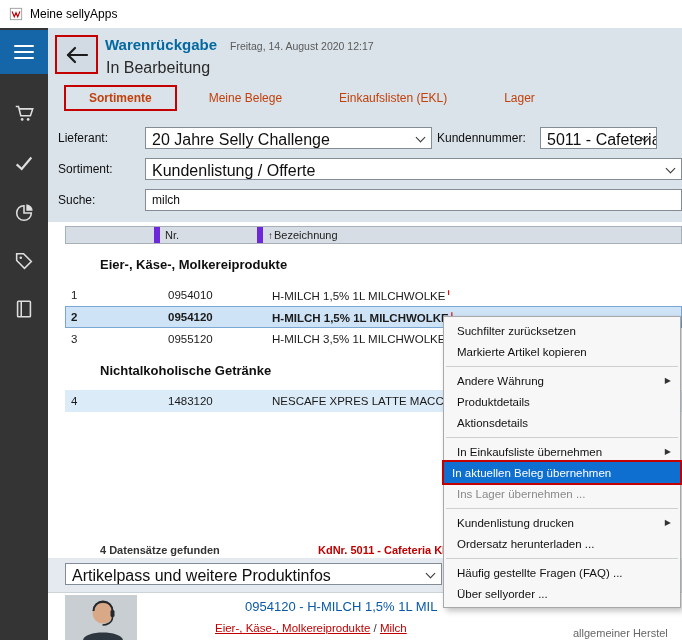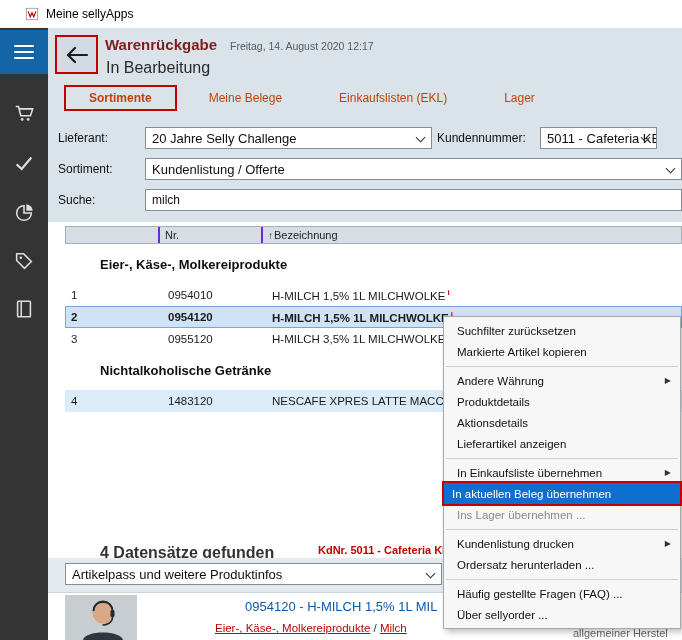--- a/index.html
+++ b/index.html
@@ -4,68 +4,68 @@
 <style>
   * { box-sizing: border-box; }
   html,body { margin:0; padding:0; }
   body {
     width:682px; height:640px; position:relative; overflow:hidden;
     background:#ffffff; font-family:"Liberation Sans", sans-serif; color:#111;
   }
 
   
   .titlebar { position:absolute; left:0; top:0; width:682px; height:28px; background:#ffffff;
-    display:flex; align-items:center; gap:7px; padding-left:25px; }
+    display:flex; align-items:center; gap:7px; padding-left:9px; }
   .app-title { font-size:12px; color:#000; }
 
   
   .sidebar { position:absolute; left:0; top:28px; width:48px; height:612px; background:#343434; }
   .menu-tile { position:absolute; left:0; top:2px; width:48px; height:44px; background:#1566a9;
     display:flex; align-items:center; justify-content:center; cursor:pointer; }
   .hamburger i { display:block; width:20px; height:2px; background:#fff; margin:4px 0; border-radius:1px; }
   .side-btn { position:absolute; left:0; width:48px; height:38px; display:flex; align-items:center; justify-content:center; cursor:pointer; }
 
   
   .topbar { position:absolute; left:48px; top:28px; width:634px; height:194px; background:#dae3ea; }
   .back-btn { position:absolute; left:7px; top:7px; width:43px; height:39px; background:#d2dbe3;
     border:2px solid #c40000; display:flex; align-items:center; justify-content:center; padding:0; cursor:pointer; }
   .hdr-line { position:absolute; left:57px; top:8px; display:flex; align-items:baseline; gap:13px; white-space:nowrap; }
-  .doc-title { font-size:15px; font-weight:bold; color:#7f1d1d; }
+  .doc-title { font-size:15px; font-weight:bold; color:#0369a1; }
   .doc-date { font-size:10.5px; color:#5a5a5a; }
   .doc-status { position:absolute; left:58px; top:31px; font-size:16px; color:#2a2a2a; }
 
   .tab-strip { position:absolute; left:16px; top:55px; height:30px; display:flex; align-items:center; gap:7px; }
   .tab { font-size:12px; color:#c2410c; padding:4px 23px; border:2px solid transparent; cursor:pointer; white-space:nowrap; }
   .tab-active { font-weight:bold; }
   .tab.annot { border-color:#c40000; }
 
   .f-label { position:absolute; left:10px; font-size:12px; color:#0f0f0f; white-space:nowrap; }
   .combo { position:absolute; height:22px; background:#fff; border:1px solid #848d96;
-    font-size:13px; color:#0f0f0f; padding:3px 20px 0 6px; cursor:pointer; white-space:nowrap; overflow:hidden; }
+    font-size:16px; color:#0f0f0f; padding:3px 20px 0 6px; cursor:pointer; white-space:nowrap; overflow:hidden; }
   .chev { position:absolute; right:7px; top:6px; width:7px; height:7px;
     border-left:1px solid #333; border-bottom:1px solid #333; transform:rotate(-45deg); }
   .search-input { position:absolute; height:22px; border:1px solid #848d96; font-size:12px;
     color:#0f0f0f; padding:0 6px; background:#fff; font-family:inherit; }
 
   
   .content { position:absolute; left:48px; top:222px; width:634px; height:418px; background:#fff; }
   .table { position:absolute; left:17px; top:4px; width:617px; }
   .t-head { display:flex; height:18px; background:#d6dde4; border:1px solid #a7b0b9; }
-  .th { font-size:11px; color:#222; display:flex; align-items:center; padding-left:5px; border-right:2px solid #6d28d9; }
+  .th { font-size:11px; color:#222; display:flex; align-items:center; padding-left:5px; border-right:6px solid #6d28d9; }
   .th0 { width:94px; } .th1 { width:103px; } .th2 { flex:1; border-right:none; }
   .sort-arrow { font-size:10px; margin-right:1px; }
   .t-group { height:40px; display:flex; align-items:center; padding-left:35px; font-size:13px; font-weight:bold; color:#0f0f0f; background:#fff; }
   .t-row { display:flex; height:22px; align-items:center; font-size:11.5px; color:#1a1a1a; cursor:pointer; background:#fff; }
   .t-row.alt { background:#dcebf8; }
   .t-row.sel { background:#cfe3f6; outline:1px solid #7aa6d4; outline-offset:-1px; font-weight:bold; }
   .tc { white-space:nowrap; overflow:hidden; }
   .tc0 { width:94px; padding-left:6px; } .tc1 { width:103px; padding-left:9px; } .tc2 { flex:1; padding-left:10px; }
   .mark { color:#cc0000; font-size:8px; font-weight:bold; margin-left:2px; }
 
-  .status-count { position:absolute; left:52px; top:322px; font-size:16px; font-weight:bold; color:#333; }
+  .status-count { position:absolute; left:52px; top:322px; font-size:11px; font-weight:bold; color:#333; }
   .status-cust  { position:absolute; left:270px; top:322px; font-size:11px; font-weight:bold; color:#c00000; }
 
   .lower-strip { position:absolute; left:0; top:336px; width:634px; height:34px; background:#e4eaf0; }
 
   .product-panel { position:absolute; left:0; top:370px; width:634px; height:48px; background:#fff; border-top:1px solid #ccd4da; }
   .prod-img { position:absolute; left:17px; top:2px; width:72px; height:45px; overflow:hidden; }
   .prod-title { position:absolute; left:197px; top:6px; font-size:13px; font-weight:normal; color:#0a5aa8; white-space:nowrap; cursor:pointer; }
   .prod-crumb { position:absolute; left:167px; top:29px; font-size:11.5px; color:#333; white-space:nowrap; }
   .crumb-link { color:#c00000; text-decoration:underline; cursor:pointer; }
   .prod-note { position:absolute; left:525px; top:34px; font-size:11px; color:#666; white-space:nowrap; }
@@ -252,23 +252,20 @@
     <div class="menu-item">
       <span>Andere Währung</span>
       <span class="sub-arrow">▶</span>
     </div>
     <div class="menu-item">
       <span>Produktdetails</span>
     </div>
     <div class="menu-item">
       <span>Aktionsdetails</span>
     </div>
-    <div class="menu-item">
-      <span>Lieferartikel anzeigen</span>
-    </div>
     <div class="menu-sep"></div>
     <div class="menu-item">
       <span>In Einkaufsliste übernehmen</span>
       <span class="sub-arrow">▶</span>
     </div>
     <div class="menu-item hl annot">
       <span>In aktuellen Beleg übernehmen</span>
     </div>
     <div class="menu-item dis">
       <span>Ins Lager übernehmen ...</span>

